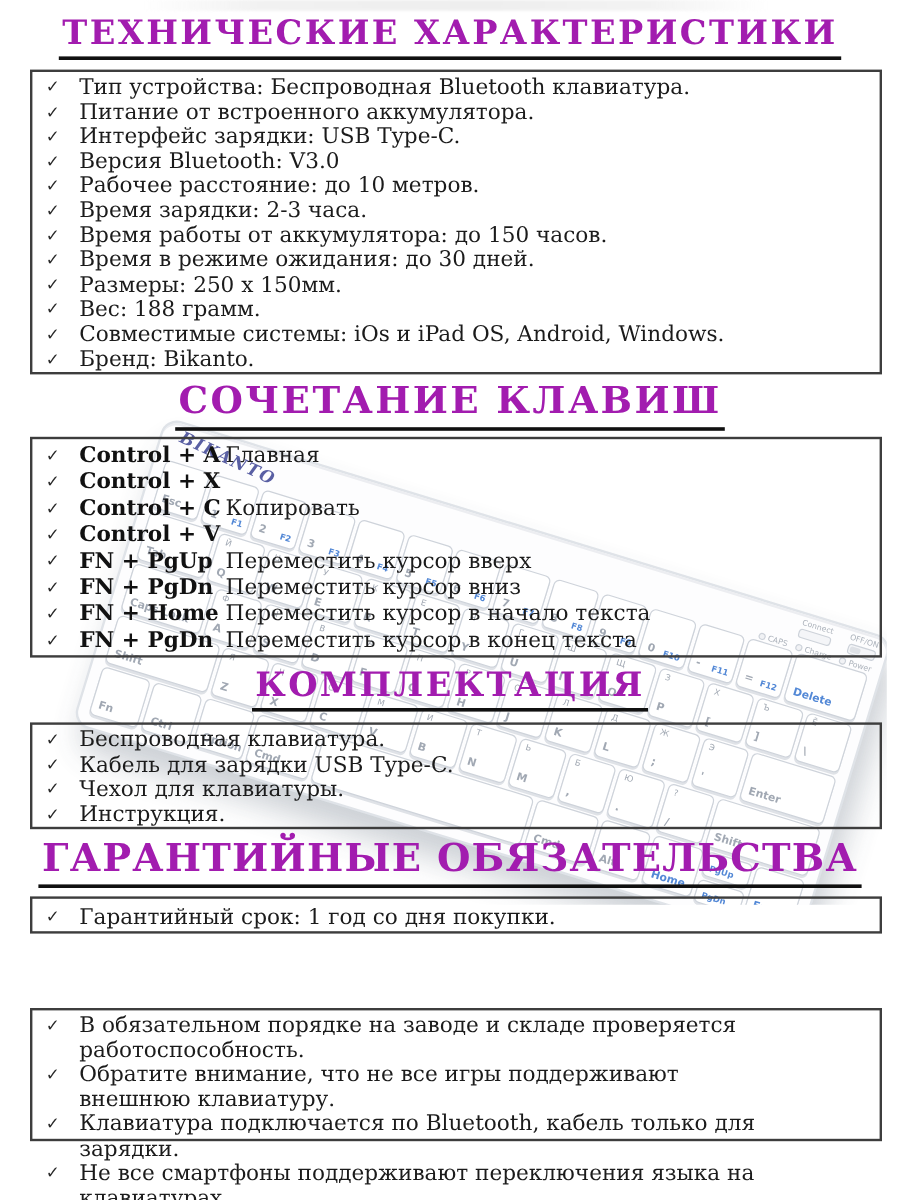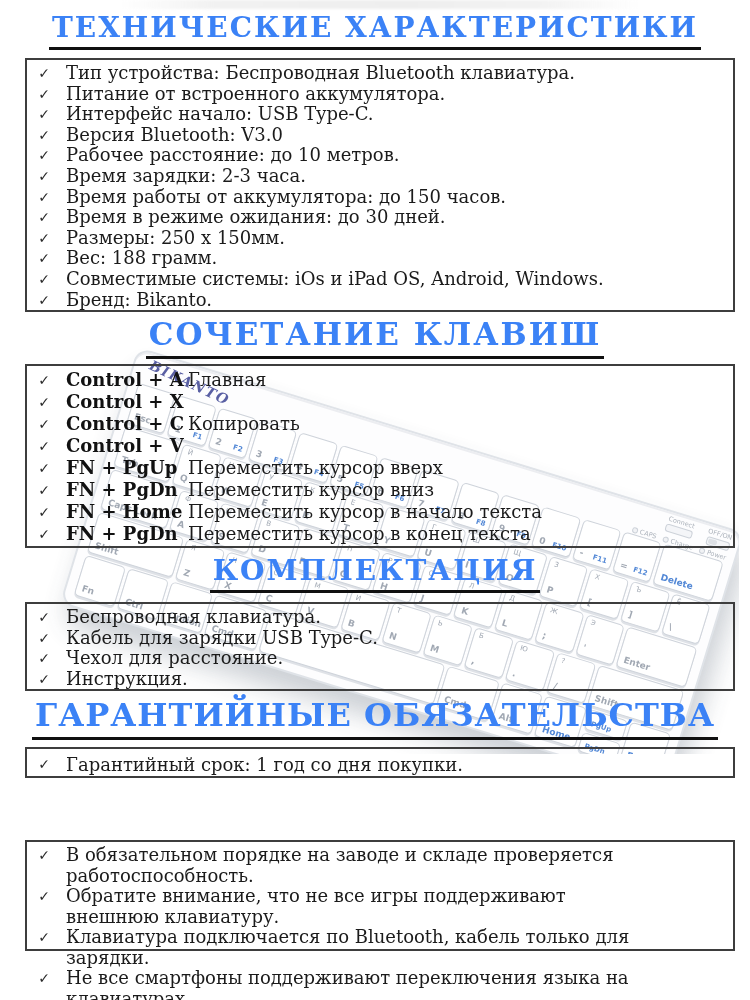--- a/index.html
+++ b/index.html
@@ -40,21 +40,21 @@
   .key .m{position:absolute;left:5px;bottom:3px;font-size:9px;font-weight:bold;line-height:1;}
   .key .r{position:absolute;left:5px;top:3px;font-size:7px;line-height:1;}
   .key .f{position:absolute;right:4px;bottom:3px;font-size:7px;font-weight:bold;line-height:1;color:#2e6fce;}
   .key.blue .m{color:#2e6fce;}
   .keystack{flex:1 1 0;display:flex;flex-direction:column;gap:3px;}
   .keystack .key{height:18.5px;flex:none;}
   .keystack .key .m{font-size:7px;bottom:2px;}
 
   
   .t{position:absolute;left:0;width:750px;text-align:center;z-index:2;
-     font-weight:bold;color:#3b82f6;letter-spacing:2px;line-height:1.15;}
+     font-weight:bold;color:#a21caf;letter-spacing:2px;line-height:1.15;}
   .t span{display:inline-block;border-bottom:3px solid #101010;padding:0 3px 3px 3px;}
   #t1{top:12px;font-size:28px;}
   #t2{top:317px;font-size:31px;}
   #t3{top:555px;font-size:28px;}
   #t4{top:697px;font-size:32px;letter-spacing:1px;}
   #t5{top:791px;font-size:32px;letter-spacing:1px;}
 
   .box{position:absolute;left:25px;width:706px;border:2px solid #3d3d3d;z-index:2;
        background:transparent;}
   #b1{top:58px;height:250px;}
@@ -379,21 +379,21 @@
         <li>
           <span class="check">✓</span>
           <span class="txt">Тип устройства: Беспроводная Bluetooth клавиатура.</span>
         </li>
         <li>
           <span class="check">✓</span>
           <span class="txt">Питание от встроенного аккумулятора.</span>
         </li>
         <li>
           <span class="check">✓</span>
-          <span class="txt">Интерфейс начало: USB Type-C.</span>
+          <span class="txt">Интерфейс зарядки: USB Type-C.</span>
         </li>
         <li>
           <span class="check">✓</span>
           <span class="txt">Версия Bluetooth: V3.0</span>
         </li>
         <li>
           <span class="check">✓</span>
           <span class="txt">Рабочее расстояние: до 10 метров.</span>
         </li>
         <li>
@@ -473,21 +473,21 @@
         <li>
           <span class="check">✓</span>
           <span class="txt">Беспроводная клавиатура.</span>
         </li>
         <li>
           <span class="check">✓</span>
           <span class="txt">Кабель для зарядки USB Type-C.</span>
         </li>
         <li>
           <span class="check">✓</span>
-          <span class="txt">Чехол для расстояние.</span>
+          <span class="txt">Чехол для клавиатуры.</span>
         </li>
         <li>
           <span class="check">✓</span>
           <span class="txt">Инструкция.</span>
         </li>
       </ul>
   </div>
   <div class="box" id="b4">
     <ul class="checklist">
         <li>

